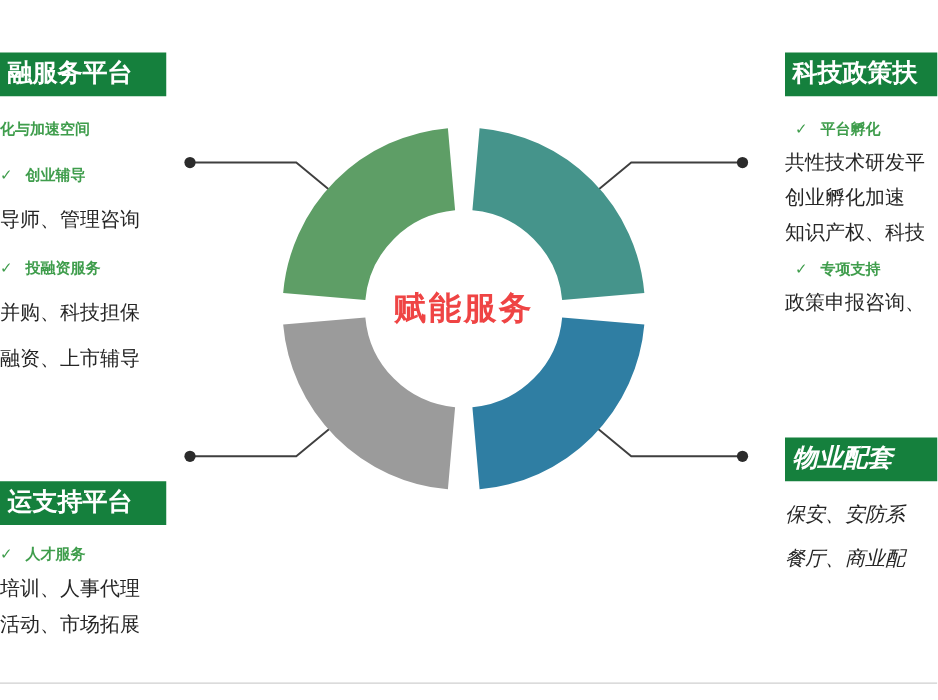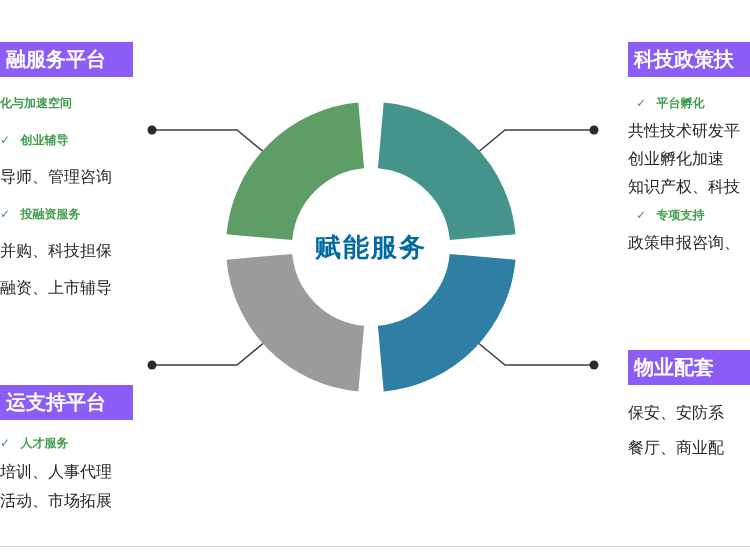--- a/index.html
+++ b/index.html
@@ -21,29 +21,29 @@
     top: 0;
     pointer-events: none;
   }
   .center-label {
     position: absolute;
     left: 371px;
     top: 247px;
     transform: translate(-50%, -50%);
     font-size: 26px;
     font-weight: bold;
-    color: #0369a1;
+    color: #ef4444;
     letter-spacing: 2px;
     white-space: nowrap;
   }
   .panel {
     position: absolute;
   }
   .panel-header {
-    background: #8b5cf6;
+    background: #15803d;
     color: #ffffff;
     font-size: 20px;
     font-weight: bold;
     height: 35px;
     line-height: 35px;
     padding-left: 6px;
     white-space: nowrap;
     box-sizing: border-box;
   }
   .panel ul {
@@ -75,21 +75,21 @@
   
   .panel-bl { left: 0; top: 385px; width: 160px; }
   .panel-bl .panel-header { width: 133px; margin-bottom: 12px; }
   .panel-bl .item { margin-bottom: 7px; }
   
   .panel-tr { left: 628px; top: 42px; width: 122px; }
   .panel-tr .panel-header { width: 140px; margin-bottom: 14px; }
   .panel-tr .item { margin-bottom: 4px; line-height: 24px; }
   .panel-tr .item.indent { padding-left: 8px; }
   
-  .panel-br { left: 628px; top: 350px; width: 122px; }
+  .panel-br { left: 628px; top: 350px; width: 122px; font-style: italic; }
   .panel-br .panel-header { width: 140px; margin-bottom: 16px; }
   .panel-br .item { margin-bottom: 11px; line-height: 24px; }
   .bottom-line {
     position: absolute;
     left: 0;
     right: 0;
     top: 546px;
     height: 1px;
     background: #cfcfcf;
   }

